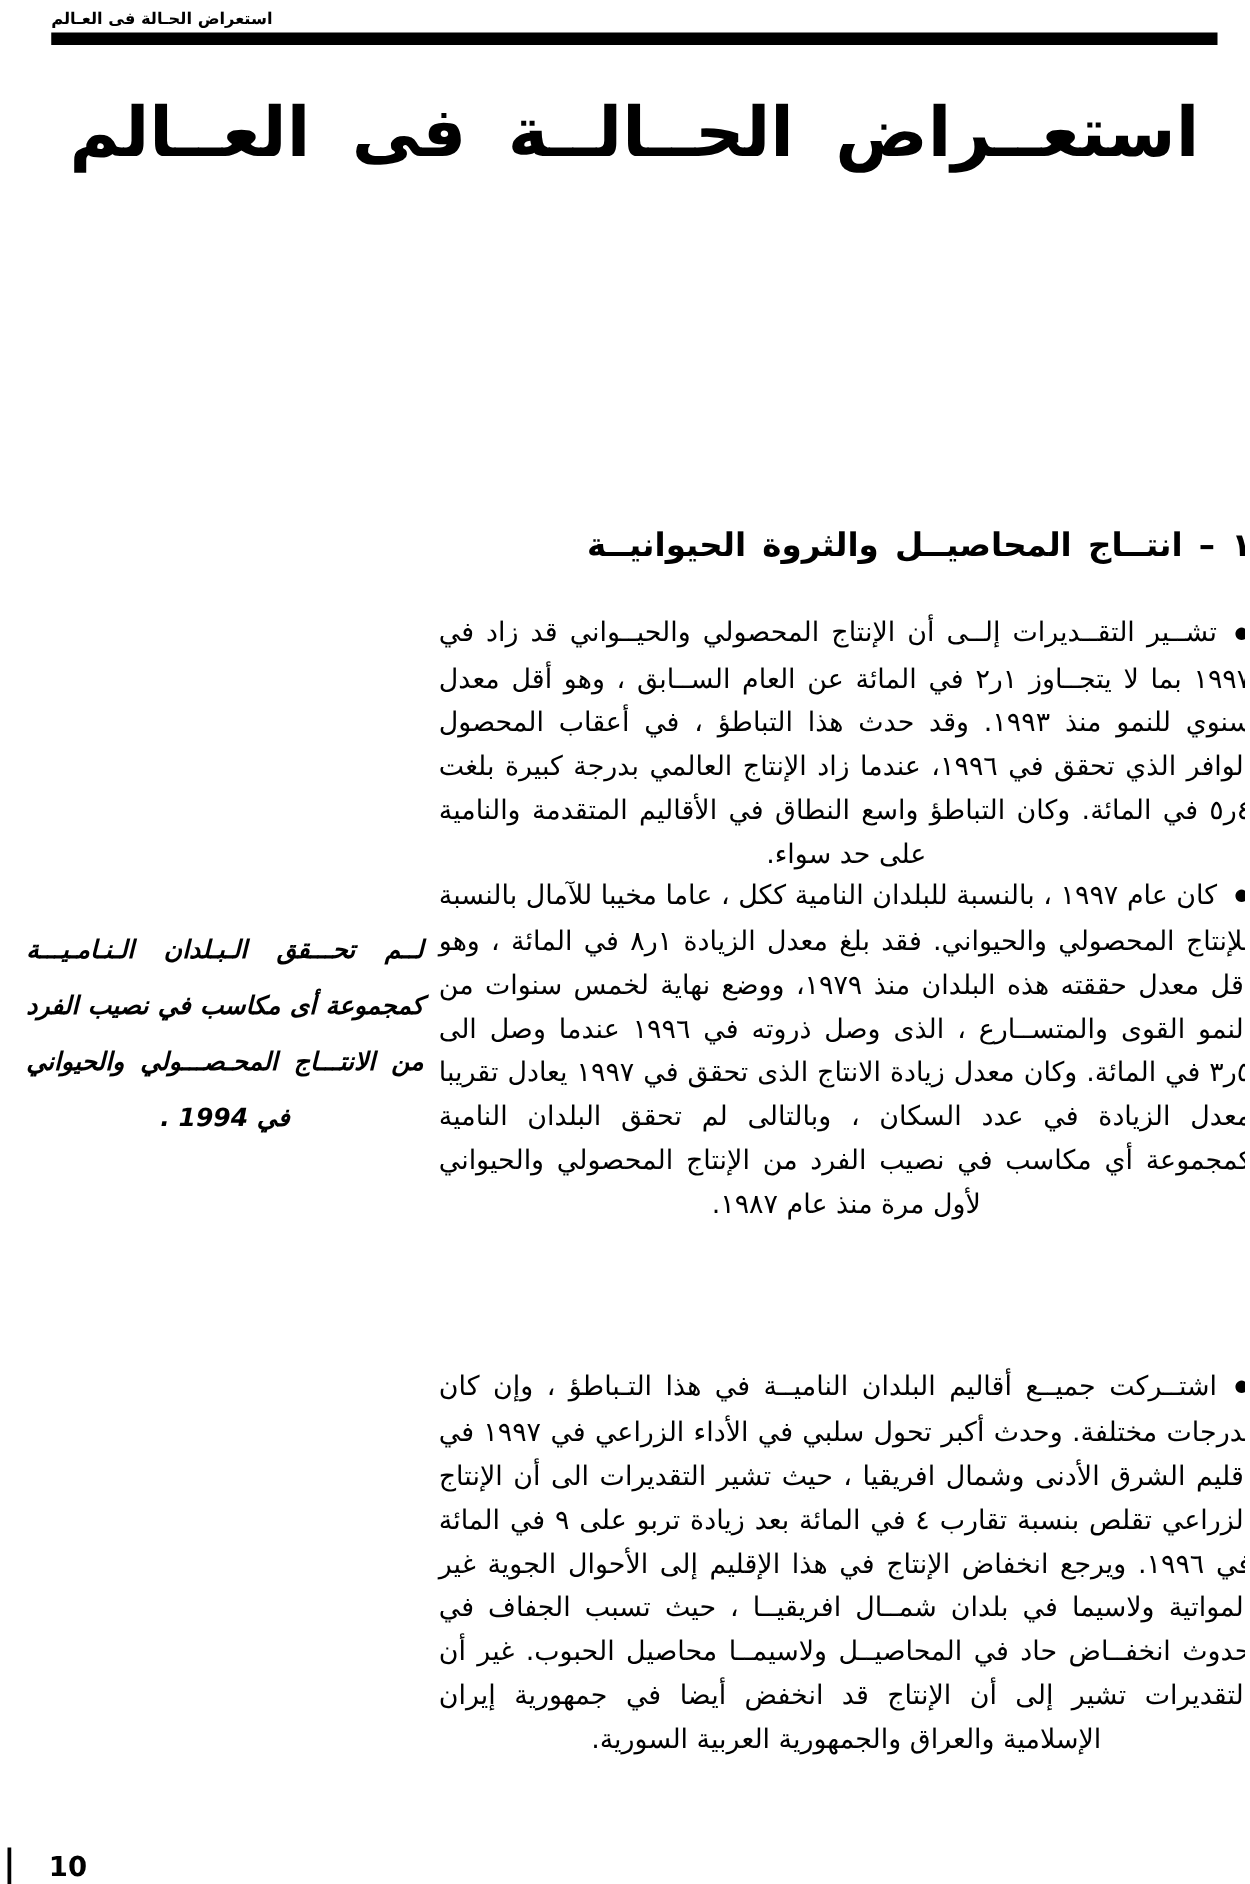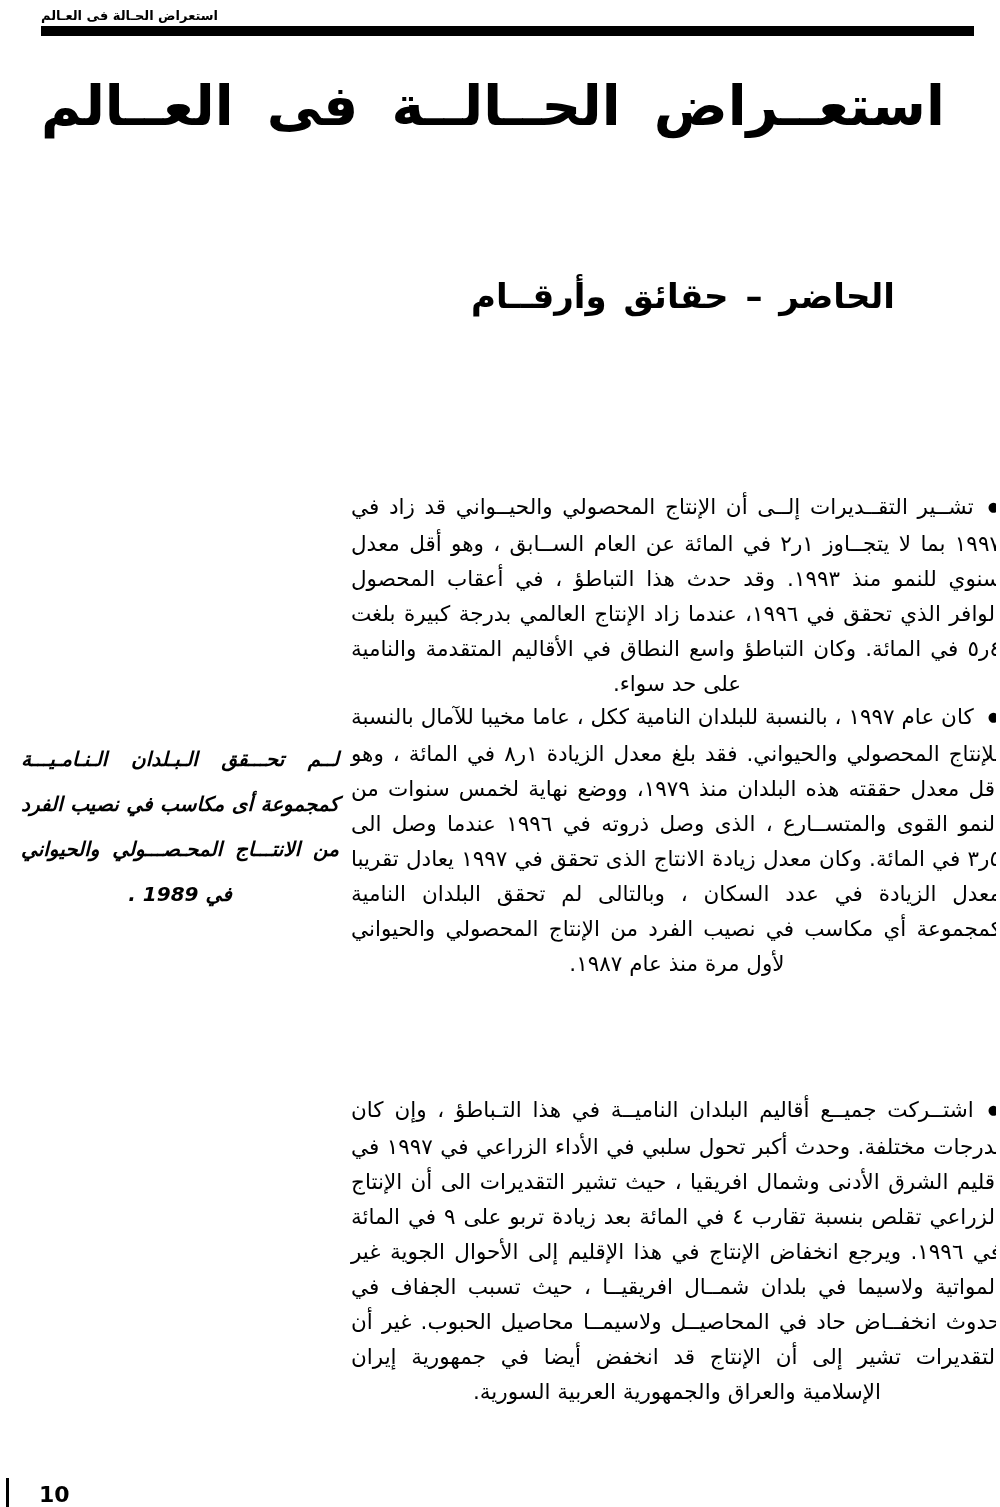--- a/index.html
+++ b/index.html
@@ -35,21 +35,21 @@
     width: 933px;
     height: 10px;
     background: #000000;
   }
   .doc-title {
     position: absolute;
     top: 68px;
     left: 35px;
     width: 933px;
     direction: rtl;
-    text-align: left;
+    text-align: center;
     font-size: 55px;
     font-weight: bold;
     word-spacing: 14px;
     white-space: nowrap;
   }
   .section-heading {
     position: absolute;
     top: 255px;
     left: 345px;
     width: 650px;
@@ -127,29 +127,29 @@
 
 <div class="page">
 
   <div class="running-header">استعراض الحـالة فى العـالم</div>
 
   <div class="header-rule"></div>
 
   <div class="doc-title">استعــراض الحــالــة فى العــالم</div>
 
   <div class="section-heading">
-    <div class="line2">الحاضر – حقائق وأرقــام</div>
   </div>
 
+  <div class="subsection-heading">١ –  انتــاج المحاصيــل والثروة الحيوانيــة</div>
 
   <div class="body-para para-1">
     <span class="bullet">●</span><span>تشــير التقــديرات إلــى أن الإنتاج المحصولي والحيــواني قد زاد في ١٩٩٧ بما لا يتجــاوز ١ر٢ في المائة عن العام الســابق ، وهو أقل معدل سنوي للنمو منذ ١٩٩٣. وقد حدث هذا التباطؤ ، في أعقاب المحصول الوافر الذي تحقق في ١٩٩٦، عندما زاد الإنتاج العالمي بدرجة كبيرة بلغت ٤ر٥ في المائة. وكان التباطؤ واسع النطاق في الأقاليم المتقدمة والنامية على حد سواء.</span>
   </div>
 
-  <div class="side-note">لــم تحـــقق الـبـلدان الـنـامـيـــة كمجموعة أى مكاسب في نصيب الفرد من الانتـــاج المحـصـــولي والحيواني في 1989 .</div>
+  <div class="side-note">لــم تحـــقق الـبـلدان الـنـامـيـــة كمجموعة أى مكاسب في نصيب الفرد من الانتـــاج المحـصـــولي والحيواني في 1994 .</div>
 
   <div class="body-para para-2">
     <span class="bullet">●</span><span>كان عام ١٩٩٧ ، بالنسبة للبلدان النامية ككل ، عاما مخيبا للآمال بالنسبة للإنتاج المحصولي والحيواني. فقد بلغ معدل الزيادة ١ر٨ في المائة ، وهو أقل معدل حققته هذه البلدان منذ ١٩٧٩، ووضع نهاية لخمس سنوات من النمو القوى والمتســارع ، الذى وصل ذروته في ١٩٩٦ عندما وصل الى ٥ر٣ في المائة. وكان معدل زيادة الانتاج الذى تحقق في ١٩٩٧ يعادل تقريبا معدل الزيادة في عدد السكان ، وبالتالى لم تحقق البلدان النامية كمجموعة أي مكاسب في نصيب الفرد من الإنتاج المحصولي والحيواني لأول مرة منذ عام ١٩٨٧.</span>
   </div>
 
   <div class="body-para para-3">
     <span class="bullet">●</span><span>اشتــركت جميــع أقاليم البلدان الناميــة في هذا التـباطؤ ، وإن كان بدرجات مختلفة. وحدث أكبر تحول سلبي في الأداء الزراعي في ١٩٩٧ في إقليم الشرق الأدنى وشمال افريقيا ، حيث تشير التقديرات الى أن الإنتاج الزراعي تقلص بنسبة تقارب ٤ في المائة بعد زيادة تربو على ٩ في المائة في ١٩٩٦. ويرجع انخفاض الإنتاج في هذا الإقليم إلى الأحوال الجوية غير المواتية ولاسيما في بلدان شمــال افريقيــا ، حيث تسبب الجفاف في حدوث انخفــاض حاد في المحاصيــل ولاسيمــا محاصيل الحبوب. غير أن التقديرات تشير إلى أن الإنتاج قد انخفض أيضا في جمهورية إيران الإسلامية والعراق والجمهورية العربية السورية.</span>
   </div>
 
 

